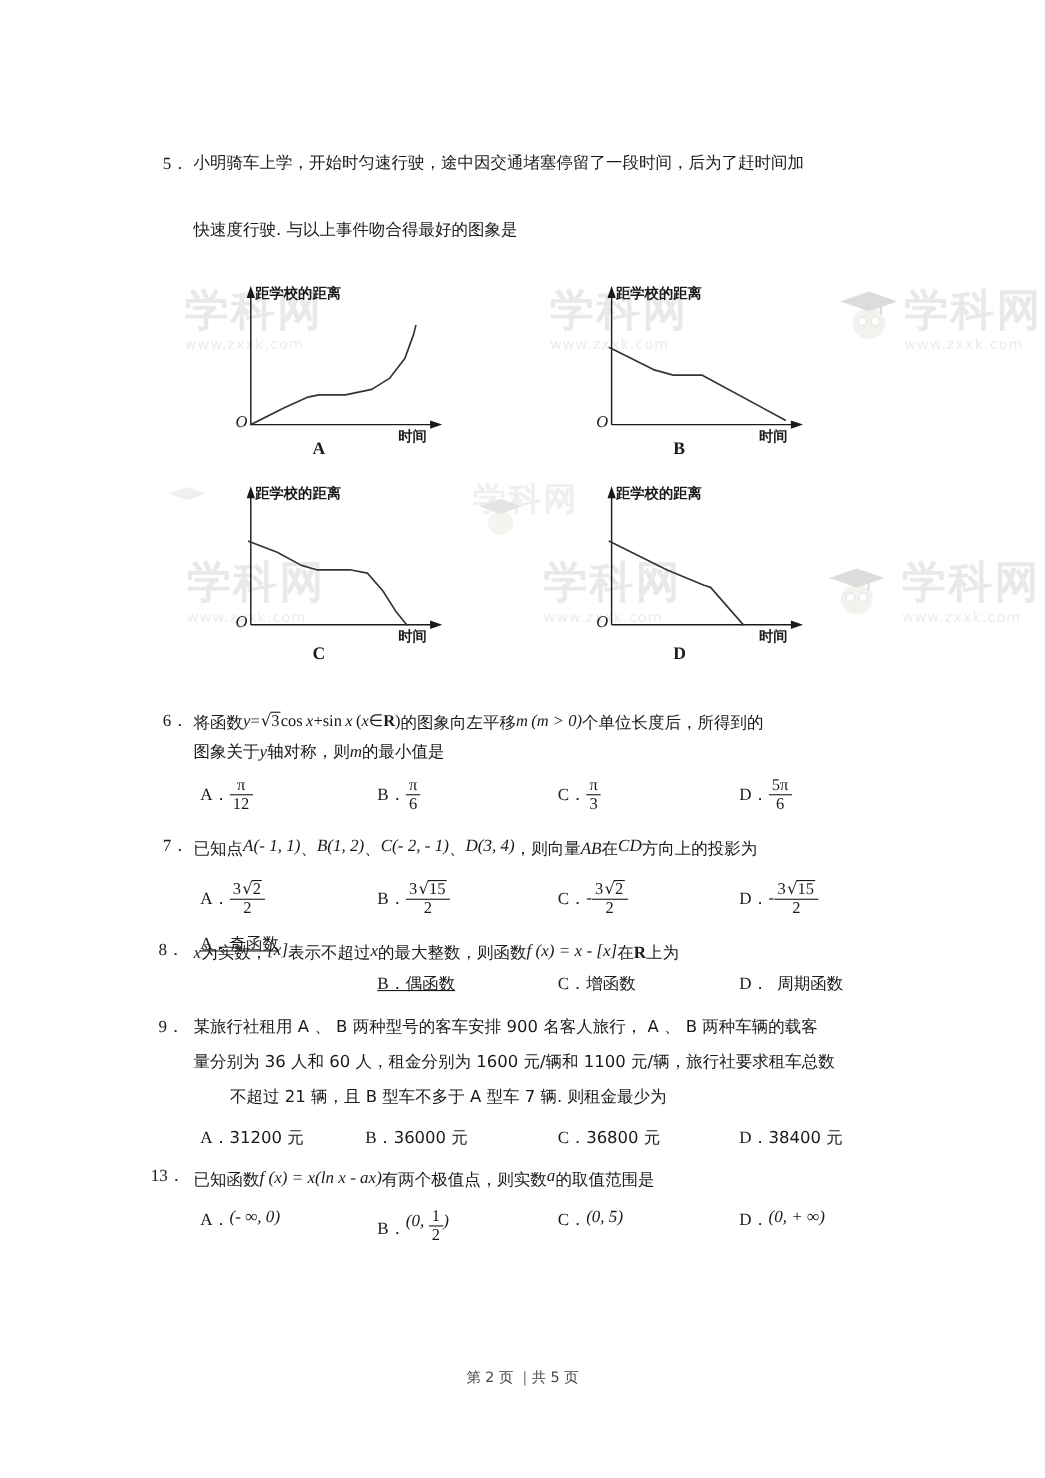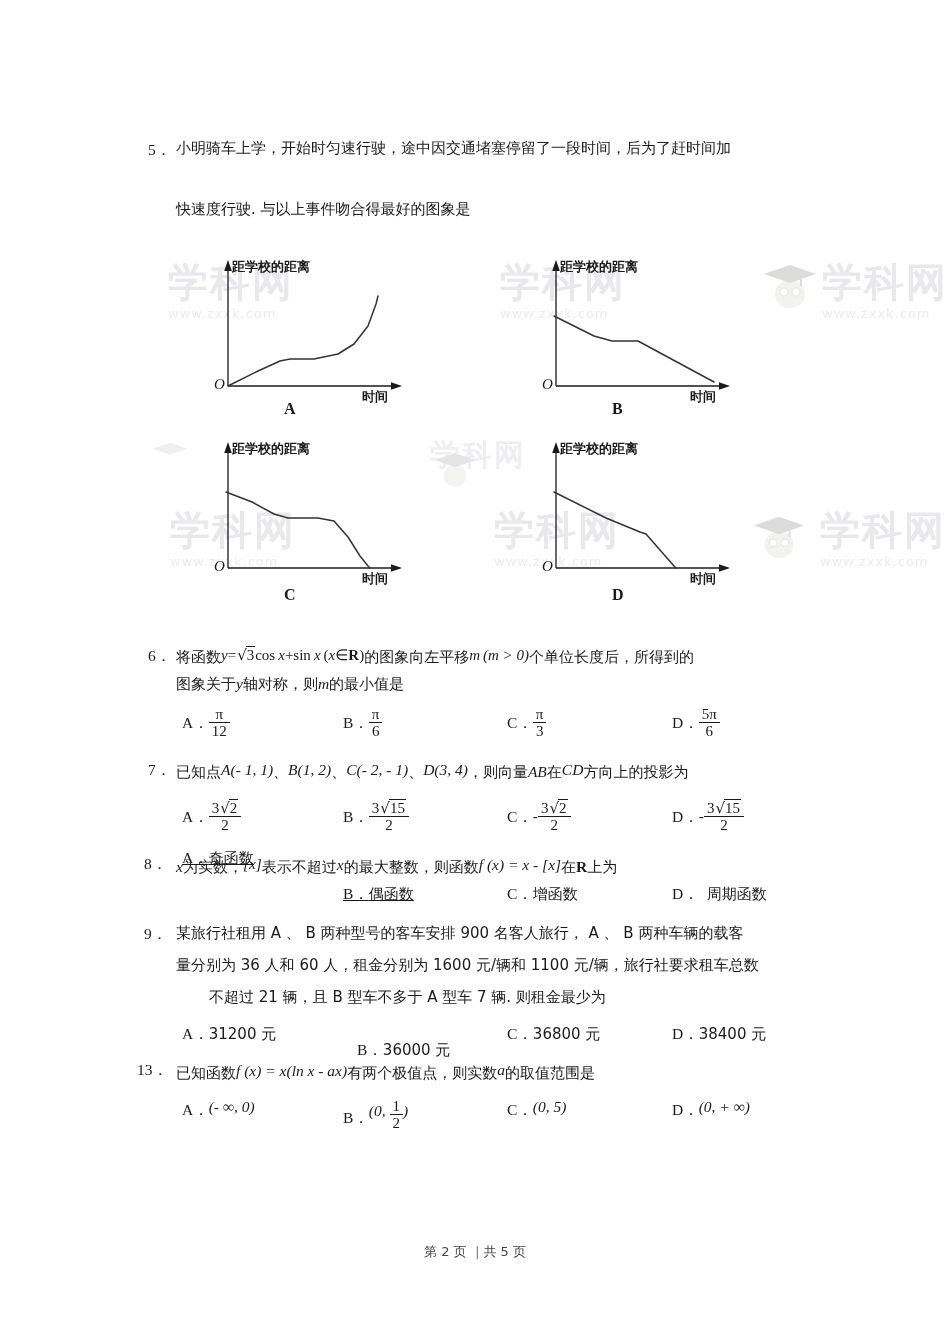--- a/index.html
+++ b/index.html
@@ -309,21 +309,21 @@
 
   <div class="qline" style="left:144px; top:926px;">
     <span class="qnum">9．</span>
   </div>
   <div class="qline cn" style="left:176px; top:926px;">某旅行社租用 A 、 B 两种型号的客车安排 900 名客人旅行， A 、 B 两种车辆的载客</div>
   <div class="qline cn" style="left:176px; top:958px;">量分别为 36 人和 60 人，租金分别为 1600 元/辆和 1100 元/辆，旅行社要求租车总数</div>
   <div class="qline cn" style="left:176px; top:990px;margin-left:33px;">不超过 21 辆，且 B 型车不多于 A 型车 7 辆. 则租金最少为</div>
   <div class="opt" style="left:182px; top:1024px;">
     <span class="lbl">A．</span><span class="cn">31200 元</span>
   </div>
-  <div class="opt" style="left:357px; top:1024px;margin-top:16px;">
+  <div class="opt" style="left:332px; top:1024px;">
     <span class="lbl">B．</span><span class="cn">36000 元</span>
   </div>
   <div class="opt" style="left:507px; top:1024px;">
     <span class="lbl">C．</span><span class="cn">36800 元</span>
   </div>
   <div class="opt" style="left:672px; top:1024px;">
     <span class="lbl">D．</span><span class="cn">38400 元</span>
   </div>
 
   <div class="qline" style="left:137px; top:1062px;">

